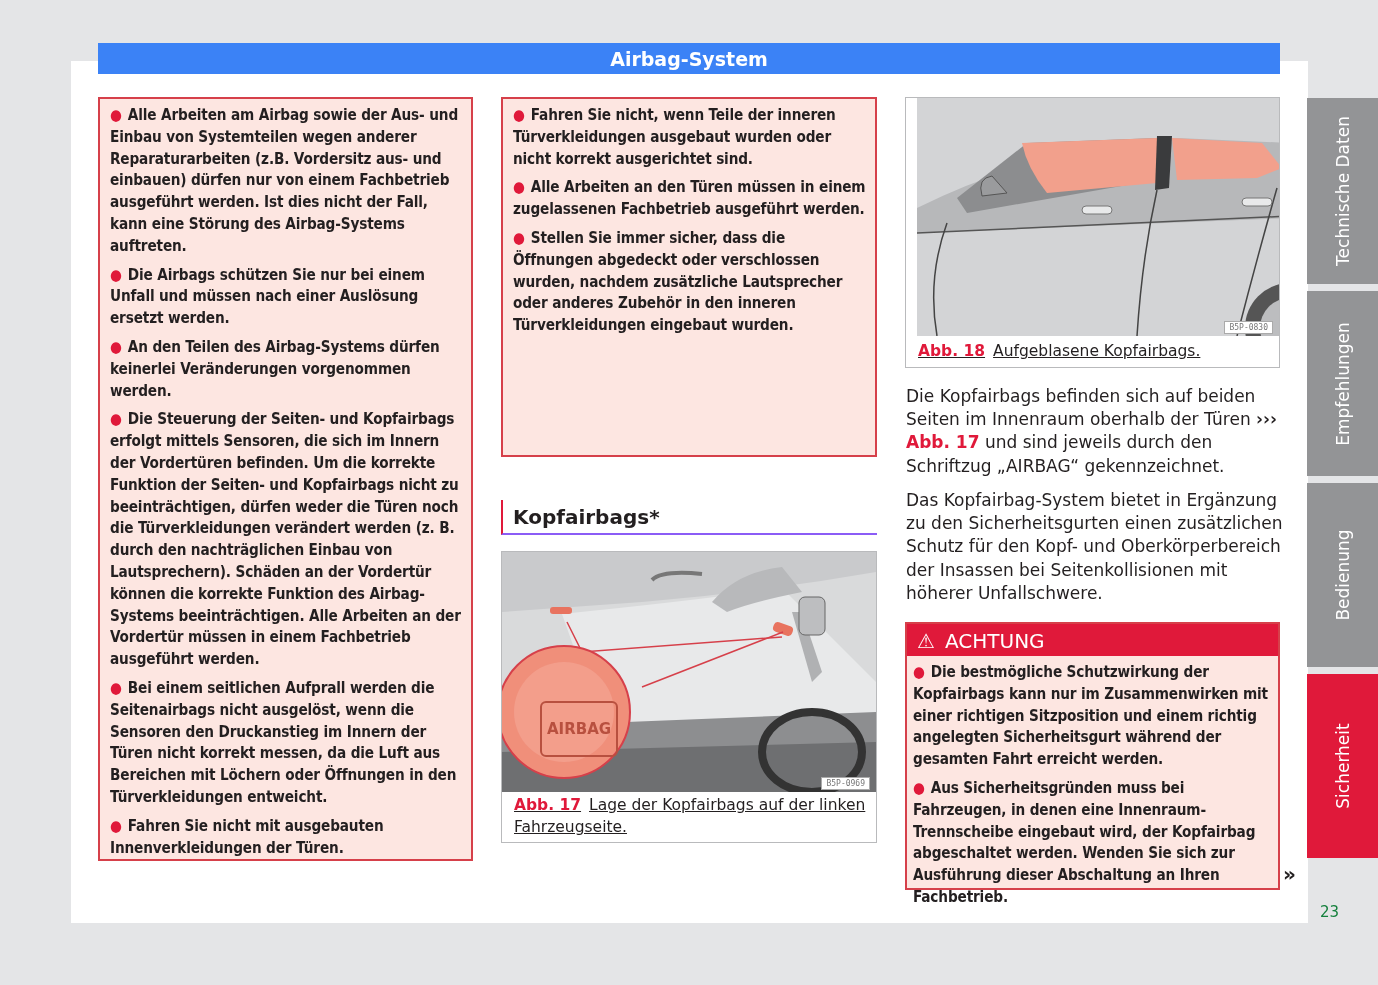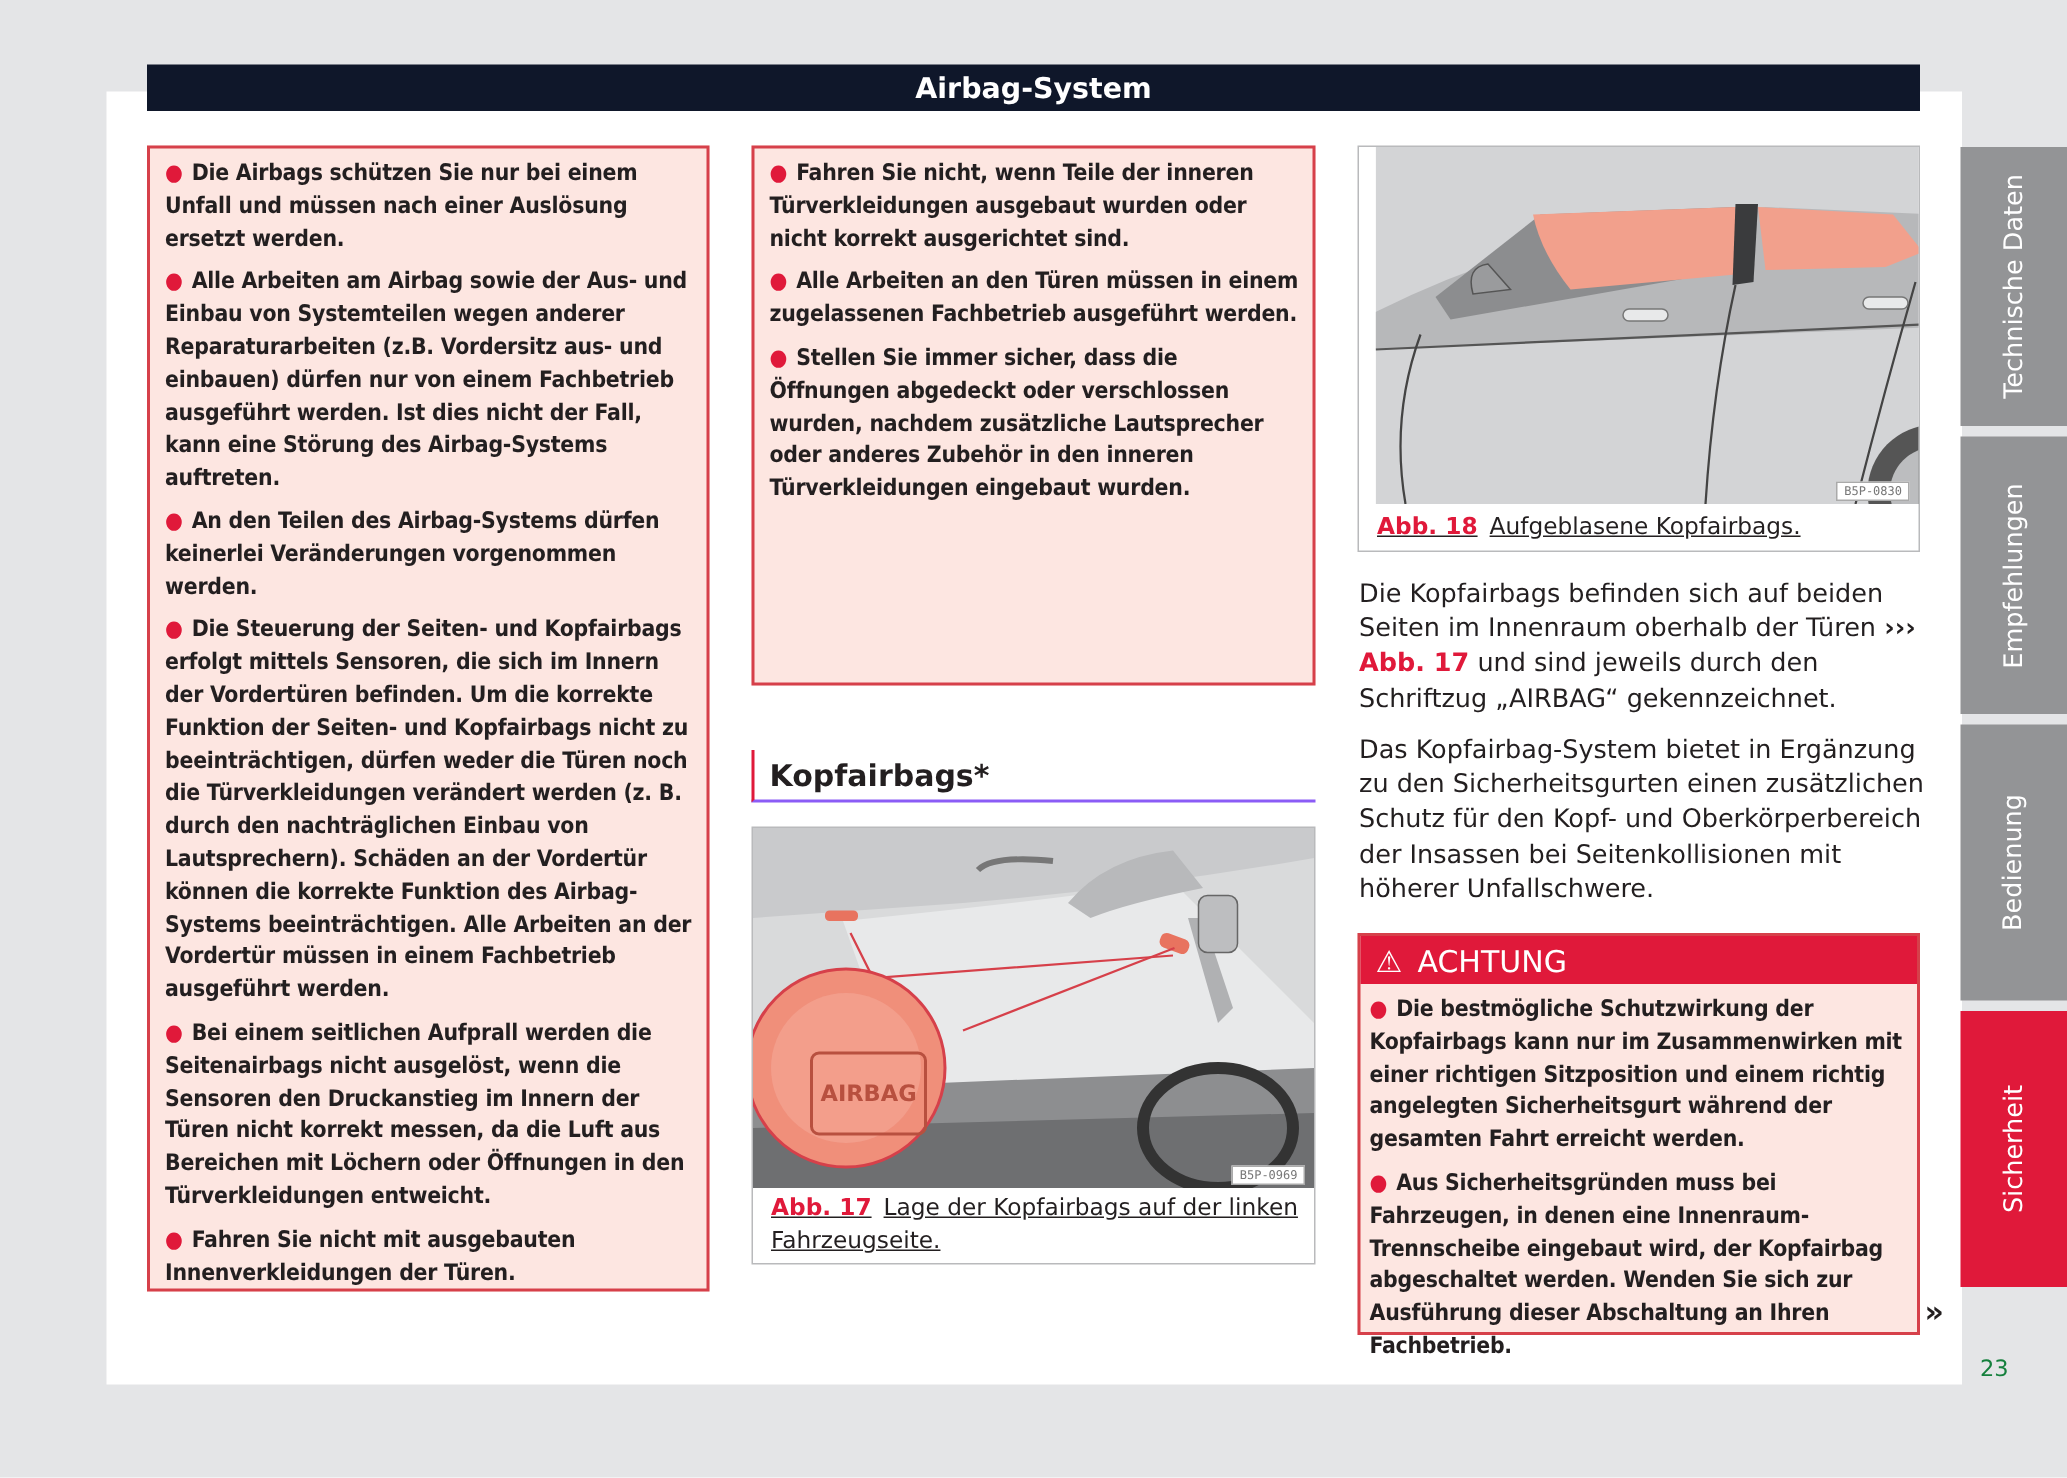--- a/index.html
+++ b/index.html
@@ -2,21 +2,21 @@
 <html><head>
 <meta charset="utf-8">
 <style>
   html, body { margin: 0; padding: 0; }
   body {
     width: 1378px; height: 985px; background: #e4e5e7; position: relative; overflow: hidden;
     font-family: "DejaVu Sans", "Liberation Sans", sans-serif; color: #231f20;
   }
   .page { position: absolute; left: 71px; top: 61px; width: 1237px; height: 862px; background: #ffffff; }
   .header-bar {
-    position: absolute; left: 98px; top: 43px; width: 1182px; height: 31px; background: #0f172a;
+    position: absolute; left: 98px; top: 43px; width: 1182px; height: 31px; background: #3b82f6;
     color: #fff; font-weight: bold; font-size: 19px; text-align: center; line-height: 33px;
   }
   .warn-box {
     position: absolute; background: #fde6e1; border: 2px solid #d6404a; box-sizing: border-box;
     padding: 6px 8px 4px 10px;
   }
   .warn-box p {
     margin: 0 0 7px 0; font-weight: bold; font-size: 15.2px; line-height: 21.8px; letter-spacing: -0.15px;
     font-family: "DejaVu Sans Condensed", "DejaVu Sans", sans-serif; font-stretch: condensed;
   }
@@ -68,22 +68,22 @@
   #tab4 { top: 674px; height: 184px; }
   .page-number { position: absolute; left: 1320px; top: 903px; font-size: 15px; color: #15803d; }
 </style>
 </head>
 <body>
 
 <div class="page"></div>
 <div class="header-bar">Airbag-System</div>
 
 <div class="warn-box" id="box1">
+  <p><span class="bullet">●</span><span>Alle Arbeiten am Airbag sowie der Aus- und Einbau von Systemteilen wegen anderer Reparaturarbeiten (z.B. Vordersitz aus- und einbauen) dürfen nur von einem Fachbetrieb ausgeführt werden. Ist dies nicht der Fall, kann eine Störung des Airbag-Systems auftreten.</span></p>
   <p><span class="bullet">●</span><span>Die Airbags schützen Sie nur bei einem Unfall und müssen nach einer Auslösung ersetzt werden.</span></p>
-  <p><span class="bullet">●</span><span>Alle Arbeiten am Airbag sowie der Aus- und Einbau von Systemteilen wegen anderer Reparaturarbeiten (z.B. Vordersitz aus- und einbauen) dürfen nur von einem Fachbetrieb ausgeführt werden. Ist dies nicht der Fall, kann eine Störung des Airbag-Systems auftreten.</span></p>
   <p><span class="bullet">●</span><span>An den Teilen des Airbag-Systems dürfen keinerlei Veränderungen vorgenommen werden.</span></p>
   <p><span class="bullet">●</span><span>Die Steuerung der Seiten- und Kopfairbags erfolgt mittels Sensoren, die sich im Innern der Vordertüren befinden. Um die korrekte Funktion der Seiten- und Kopfairbags nicht zu beeinträchtigen, dürfen weder die Türen noch die Türverkleidungen verändert werden (z. B. durch den nachträglichen Einbau von Lautsprechern). Schäden an der Vordertür können die korrekte Funktion des Airbag-Systems beeinträchtigen. Alle Arbeiten an der Vordertür müssen in einem Fachbetrieb ausgeführt werden.</span></p>
   <p><span class="bullet">●</span><span>Bei einem seitlichen Aufprall werden die Seitenairbags nicht ausgelöst, wenn die Sensoren den Druckanstieg im Innern der Türen nicht korrekt messen, da die Luft aus Bereichen mit Löchern oder Öffnungen in den Türverkleidungen entweicht.</span></p>
   <p><span class="bullet">●</span><span>Fahren Sie nicht mit ausgebauten Innenverkleidungen der Türen.</span></p>
 </div>
 
 <div class="warn-box" id="box2">
   <p><span class="bullet">●</span><span>Fahren Sie nicht, wenn Teile der inneren Türverkleidungen ausgebaut wurden oder nicht korrekt ausgerichtet sind.</span></p>
   <p><span class="bullet">●</span><span>Alle Arbeiten an den Türen müssen in einem zugelassenen Fachbetrieb ausgeführt werden.</span></p>
   <p><span class="bullet">●</span><span>Stellen Sie immer sicher, dass die Öffnungen abgedeckt oder verschlossen wurden, nachdem zusätzliche Lautsprecher oder anderes Zubehör in den inneren Türverkleidungen eingebaut wurden.</span></p>

